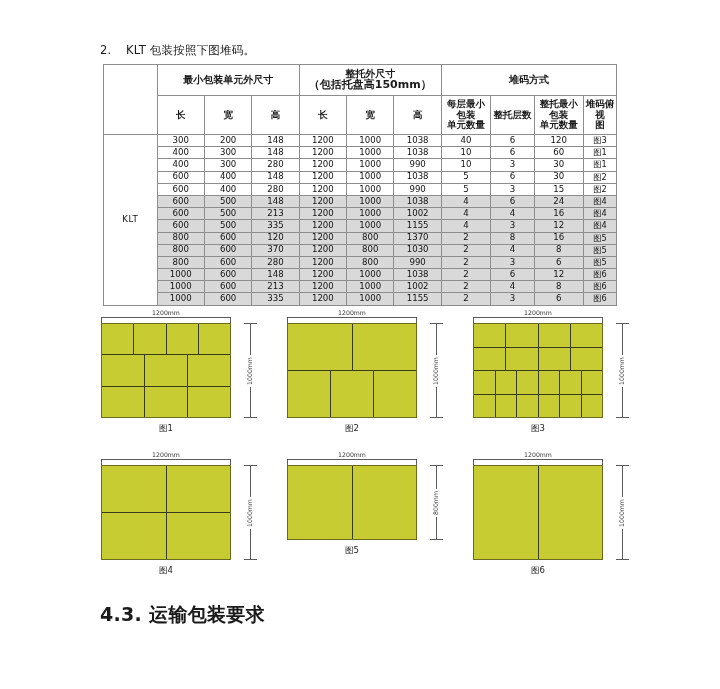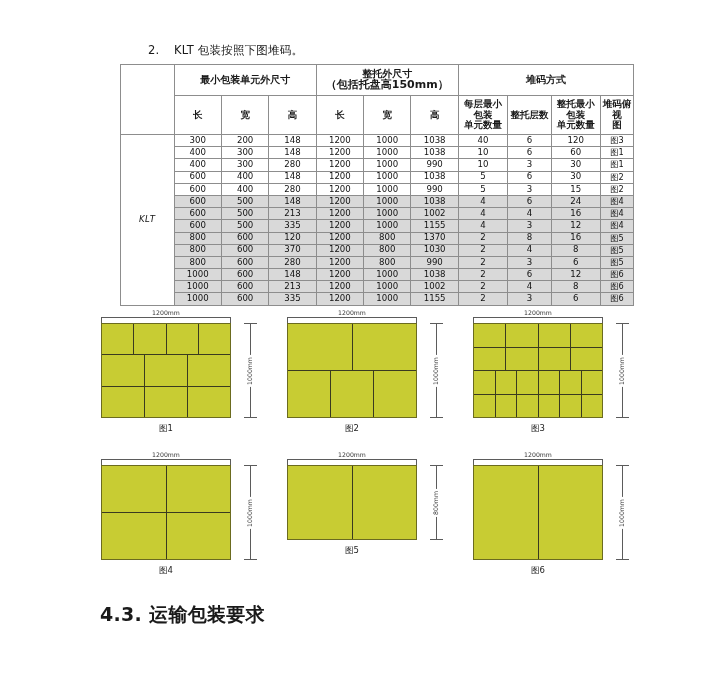--- a/index.html
+++ b/index.html
@@ -17,28 +17,27 @@
   }
 
   
   .intro {
     position: absolute;
     left: 100px;
     top: 43px;
     font-size: 11.5px;
     letter-spacing: 0.2px;
     white-space: nowrap;
-    margin-left: 48px;
   }
   .intro .num { display: inline-block; width: 26px; }
 
   
   .tbl-wrap {
     position: absolute;
-    left: 120px;
+    left: 103px;
     top: 64px;
     width: 548px;
   }
   table.spec {
     border-collapse: collapse;
     width: 514px;
     table-layout: fixed;
   }
   table.spec th, table.spec td {
     border: 1px solid #8d8d8d;
@@ -61,21 +60,20 @@
     font-size: 8.6px;
     color: #111;
   }
   table.spec td.fig { font-size: 8.2px; }
   tr.shaded td { background: #d9d9d9; }
   td.rowlabel {
     font-size: 10.5px;
     font-weight: normal;
     background: #ffffff !important;
     letter-spacing: 0.5px;
-    font-style: italic;
   }
   .c-lbl   { width: 52px; }
   .c-dim   { width: 46px; }
   .c-cnt   { width: 48px; }
   .c-lay   { width: 42px; }
   .c-tot   { width: 48px; }
   .c-fig   { width: 32px; }
 
   
   .diagrams {

